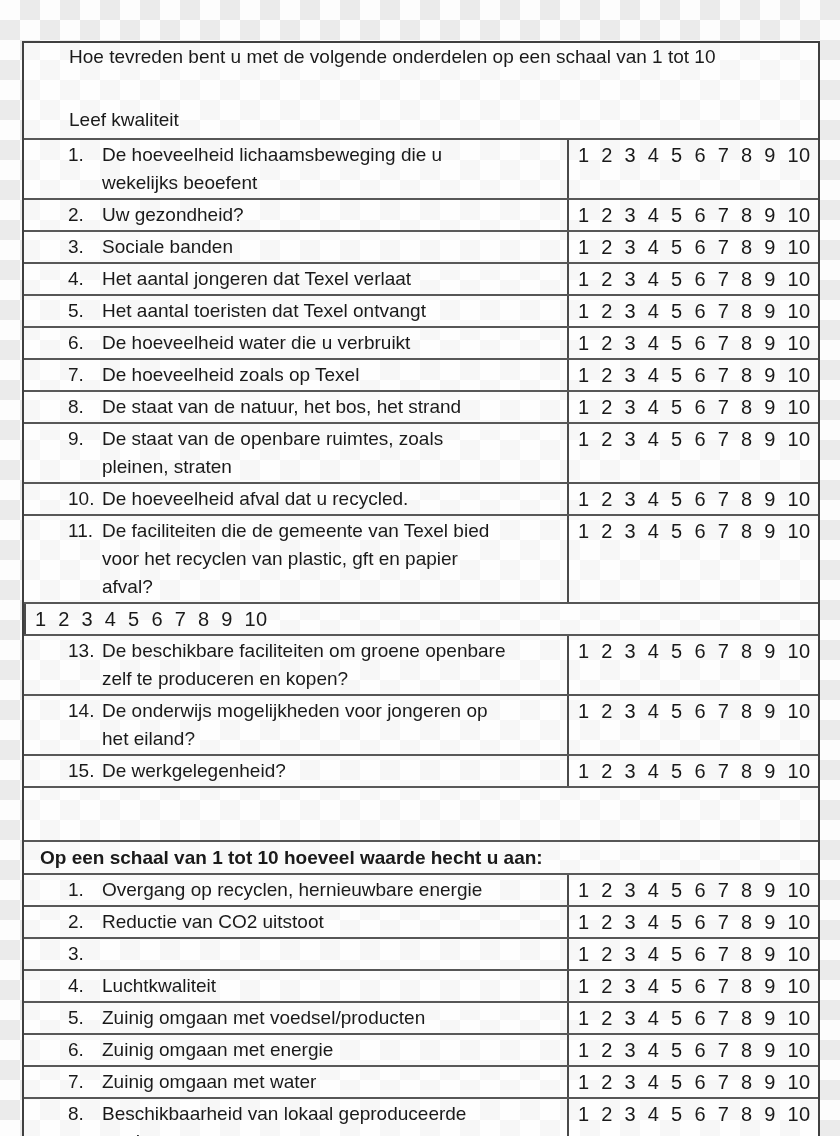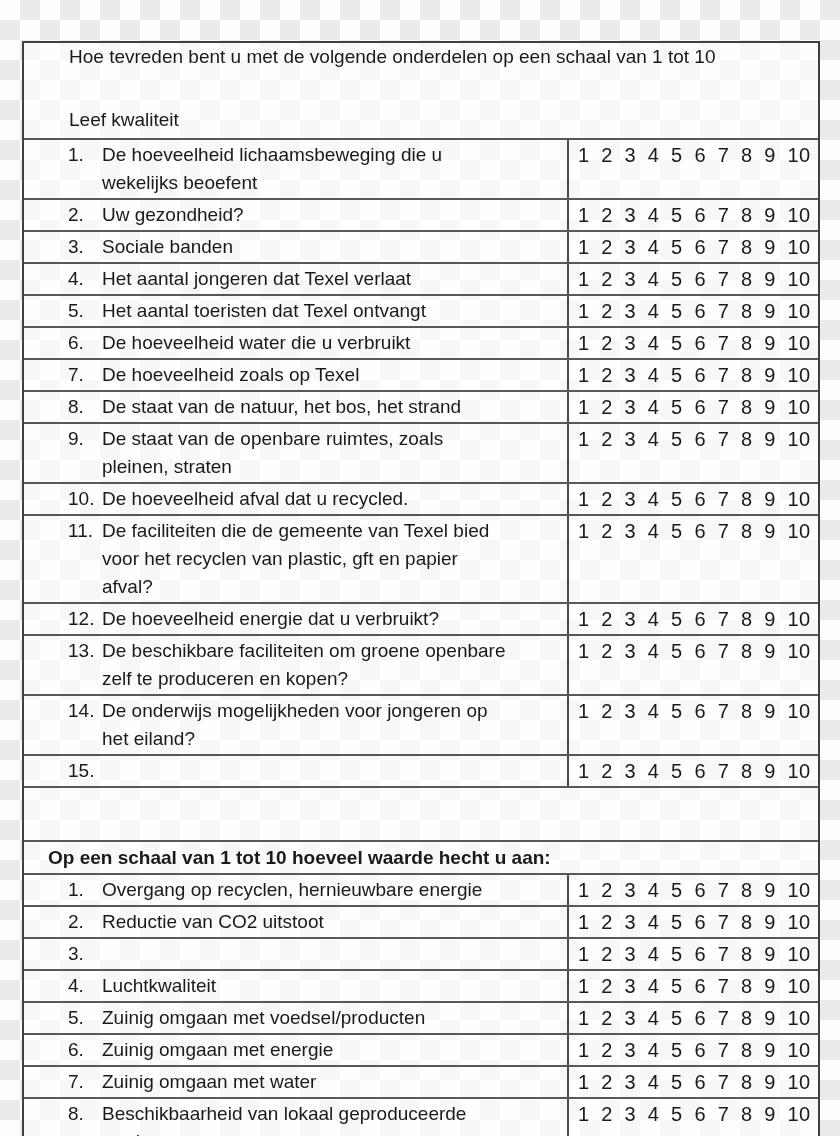--- a/index.html
+++ b/index.html
@@ -15,21 +15,21 @@
   }
   .qtable{
     position:absolute;left:22px;top:41px;width:798px;min-height:1042px;
     box-sizing:border-box;border:2px solid #404040;
     background:rgba(255,255,255,0.62);
   }
   .row{display:flex;}
   .row:not(:first-child){border-top:2px solid #575757;}
   .hdr1{display:block;padding:0 8px 5px 45px;font-size:19px;line-height:27px;}
   .hdr1 .l2{font-weight:normal;margin-top:36px;}
-  .hdr2{display:block;font-weight:bold;font-size:19px;line-height:31px;padding-left:24px;}
+  .hdr2{display:block;font-weight:bold;font-size:19px;line-height:31px;padding-left:16px;}
   .empty{height:52px;}
   .item .q{
     flex:0 0 543px;box-sizing:border-box;display:flex;
     padding:1px 6px 1px 44px;font-size:19px;line-height:28px;
   }
   .item .num{flex:0 0 34px;}
   .item .txt{white-space:pre-line;}
   .item .s{
     flex:1;border-left:2px solid #4a4a4a;
     padding:1px 21px 1px 9px;font-size:20px;line-height:28px;
@@ -121,24 +121,20 @@
   <div class="row item">
     <div class="q">
         <span class="num">11.</span>
         <span class="txt">De faciliteiten die de gemeente van Texel bied
 voor het recyclen van plastic, gft en papier
 afval?</span>
       </div>
     <div class="s">1 2 3 4 5 6 7 8 9 10</div>
   </div>
   <div class="row item">
-    <div class="q">
-        <span class="num">12.</span>
-        <span class="txt">De hoeveelheid energie dat u verbruikt?</span>
-      </div>
     <div class="s">1 2 3 4 5 6 7 8 9 10</div>
   </div>
   <div class="row item">
     <div class="q">
         <span class="num">13.</span>
         <span class="txt">De beschikbare faciliteiten om groene openbare
 zelf te produceren en kopen?</span>
       </div>
     <div class="s">1 2 3 4 5 6 7 8 9 10</div>
   </div>
@@ -146,20 +142,21 @@
     <div class="q">
         <span class="num">14.</span>
         <span class="txt">De onderwijs mogelijkheden voor jongeren op
 het eiland?</span>
       </div>
     <div class="s">1 2 3 4 5 6 7 8 9 10</div>
   </div>
   <div class="row item">
     <div class="q">
         <span class="num">15.</span>
+        <span class="txt">De werkgelegenheid?</span>
       </div>
     <div class="s">1 2 3 4 5 6 7 8 9 10</div>
   </div>
 
   <div class="row empty"></div>
 
   <div class="row hdr2">
     <div>Op een schaal van 1 tot 10 hoeveel waarde hecht u aan:</div>
   </div>
 

